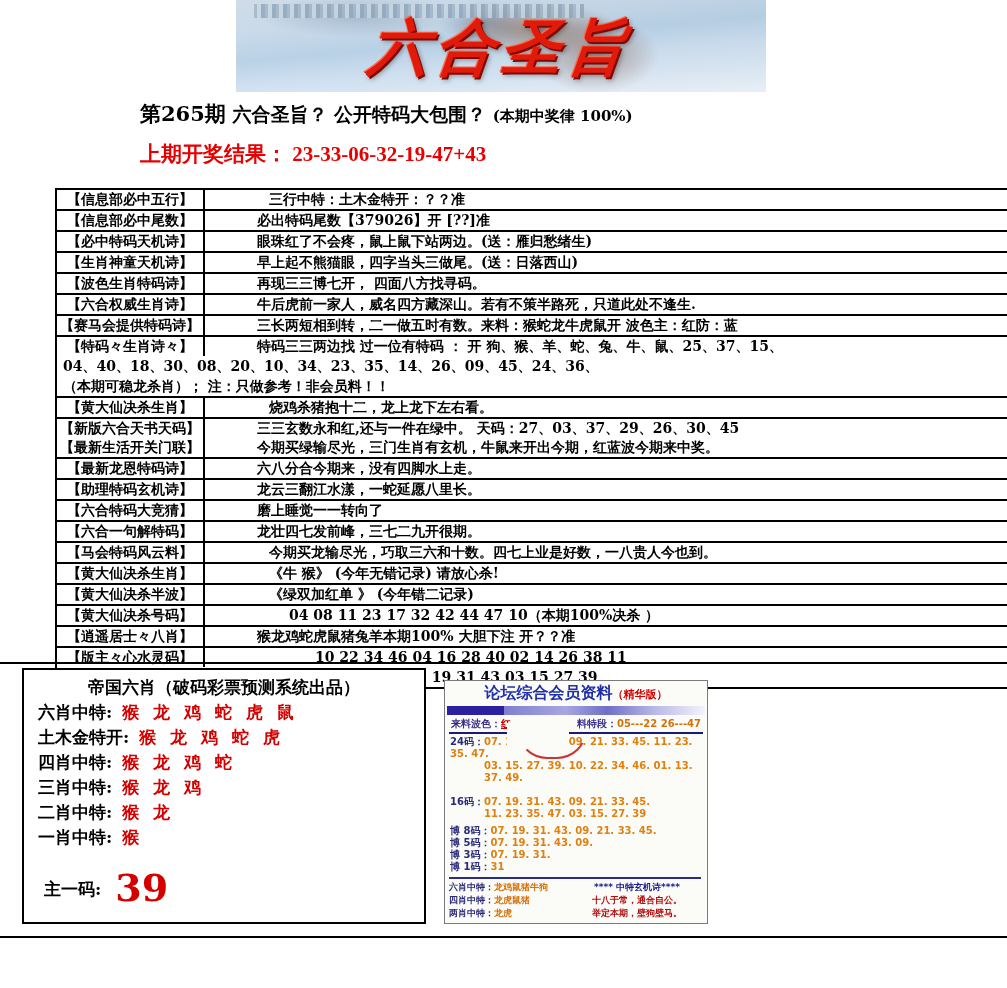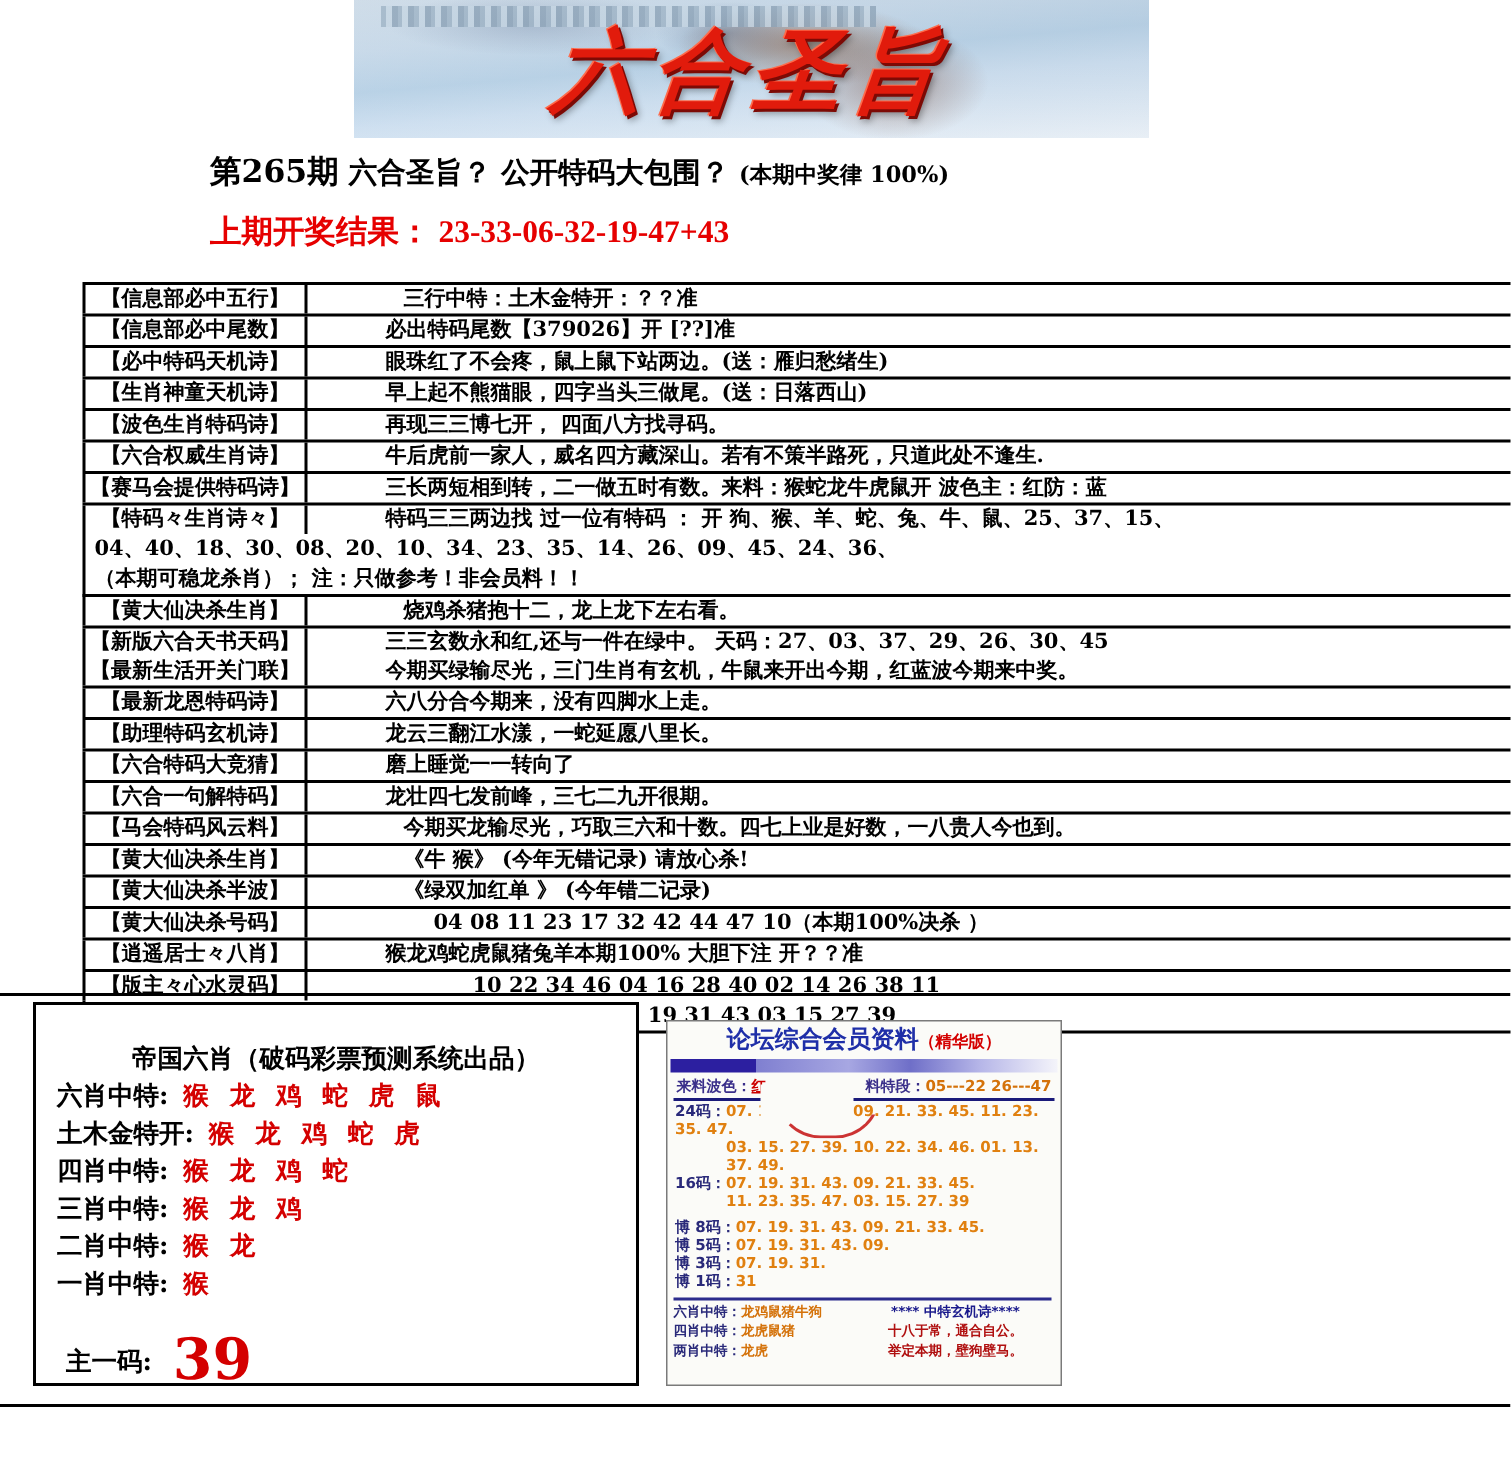--- a/index.html
+++ b/index.html
@@ -44,21 +44,21 @@
   .indent2{padding-left:52px;}
   .indent3{padding-left:64px;}
   .indent4{padding-left:84px;}
   .indent5{padding-left:110px;}
   .plainrow{border-left:2px solid #000;box-sizing:border-box;font-weight:bold;font-size:14px;
     font-family:"DejaVu Serif","Liberation Serif",serif;line-height:20px;}
 
   
   .panel-left{position:absolute;left:22px;top:668px;width:404px;height:256px;
     border:2px solid #000;box-sizing:border-box;background:#fff;}
-  .pl-title{text-align:center;font-size:17px;font-weight:bold;margin-top:24px;
+  .pl-title{text-align:center;font-size:17px;font-weight:bold;margin-top:6px;
     font-family:"DejaVu Serif","Liberation Serif",serif;}
   .pl-row{font-size:17px;font-weight:bold;margin:2px 0 0 14px;
     font-family:"DejaVu Serif","Liberation Serif",serif;white-space:nowrap;}
   .pl-row .zs{color:#d40000;letter-spacing:4px;margin-left:4px;}
   .pl-main{font-size:17px;font-weight:bold;margin:16px 0 0 20px;
     font-family:"DejaVu Serif","Liberation Serif",serif;}
   .pl-main .big{color:#d40000;font-size:38px;vertical-align:-6px;margin-left:8px;}
   .pl-def{font-size:18px;font-weight:bold;margin:10px 0 0 20px;
     font-family:"DejaVu Serif","Liberation Serif",serif;}
   .pl-def .nums{color:#d40000;font-size:15px;letter-spacing:2px;margin-left:8px;}
@@ -263,21 +263,21 @@
         <span>料特段：</span><span class="orange">05---22  26---47</span>
       </div>
     </div>
     <div class="pr-hr"></div>
 
     <div class="pr-codes">
       <div class="white-notch"></div>
       <div class="pr-arc"></div>
       <div><span class="lbl">24码：</span><span class="val">07. 19. 31. 43. 09. 21. 33. 45. 11. 23. 35. 47.</span></div>
       <div class="ind"><span class="val">03. 15. 27. 39. 10. 22. 34. 46. 01. 13. 37. 49.</span></div>
-      <div style="margin-top:0"><span class="lbl">16码：</span><span class="val">07. 19. 31. 43. 09. 21. 33. 45.</span></div>
+      <div style="margin-top:12px"><span class="lbl">16码：</span><span class="val">07. 19. 31. 43. 09. 21. 33. 45.</span></div>
       <div class="ind"><span class="val">11. 23. 35. 47. 03. 15. 27. 39</span></div>
       <div style="margin-top:5px"><span class="lbl">博 8码：</span><span class="val">07. 19. 31. 43. 09. 21. 33. 45.</span></div>
       <div><span class="lbl">博 5码：</span><span class="val">07. 19. 31. 43. 09.</span></div>
       <div><span class="lbl">博 3码：</span><span class="val">07. 19. 31.</span></div>
       <div><span class="lbl">博 1码：</span><span class="val">31</span></div>
     </div>
 
     <div class="pr-sep"></div>
 
     <div class="pr-bot">

